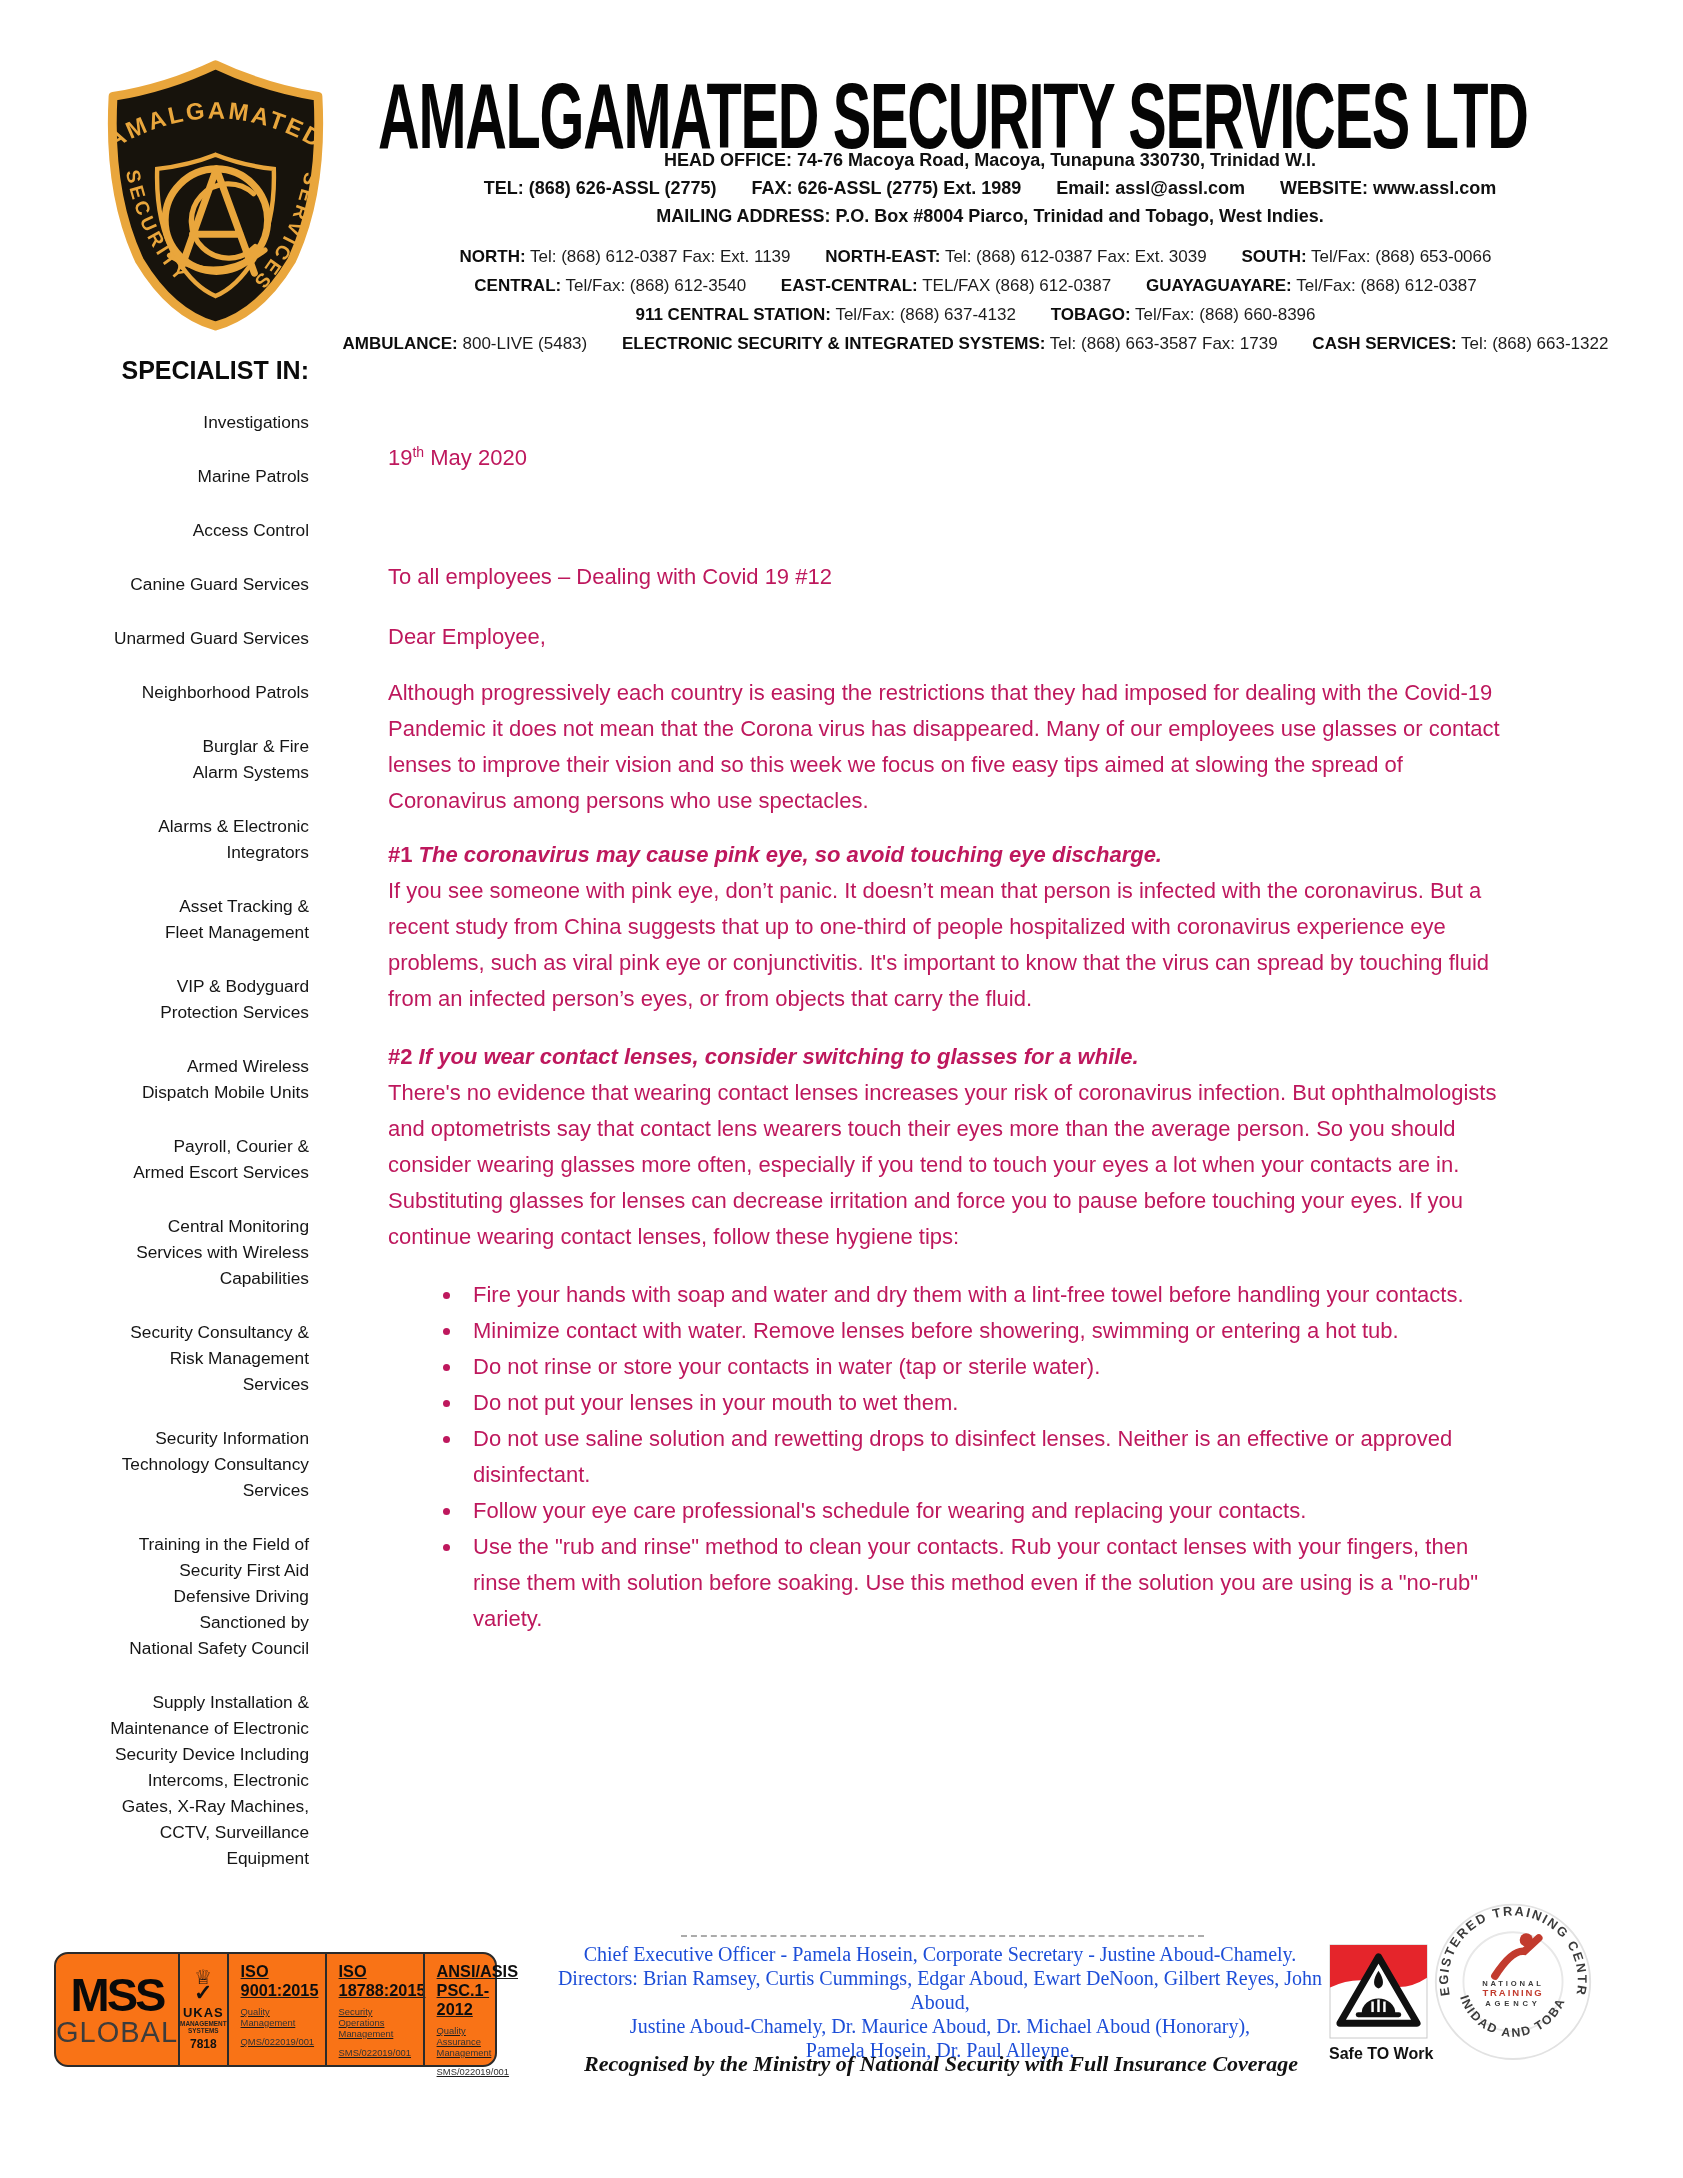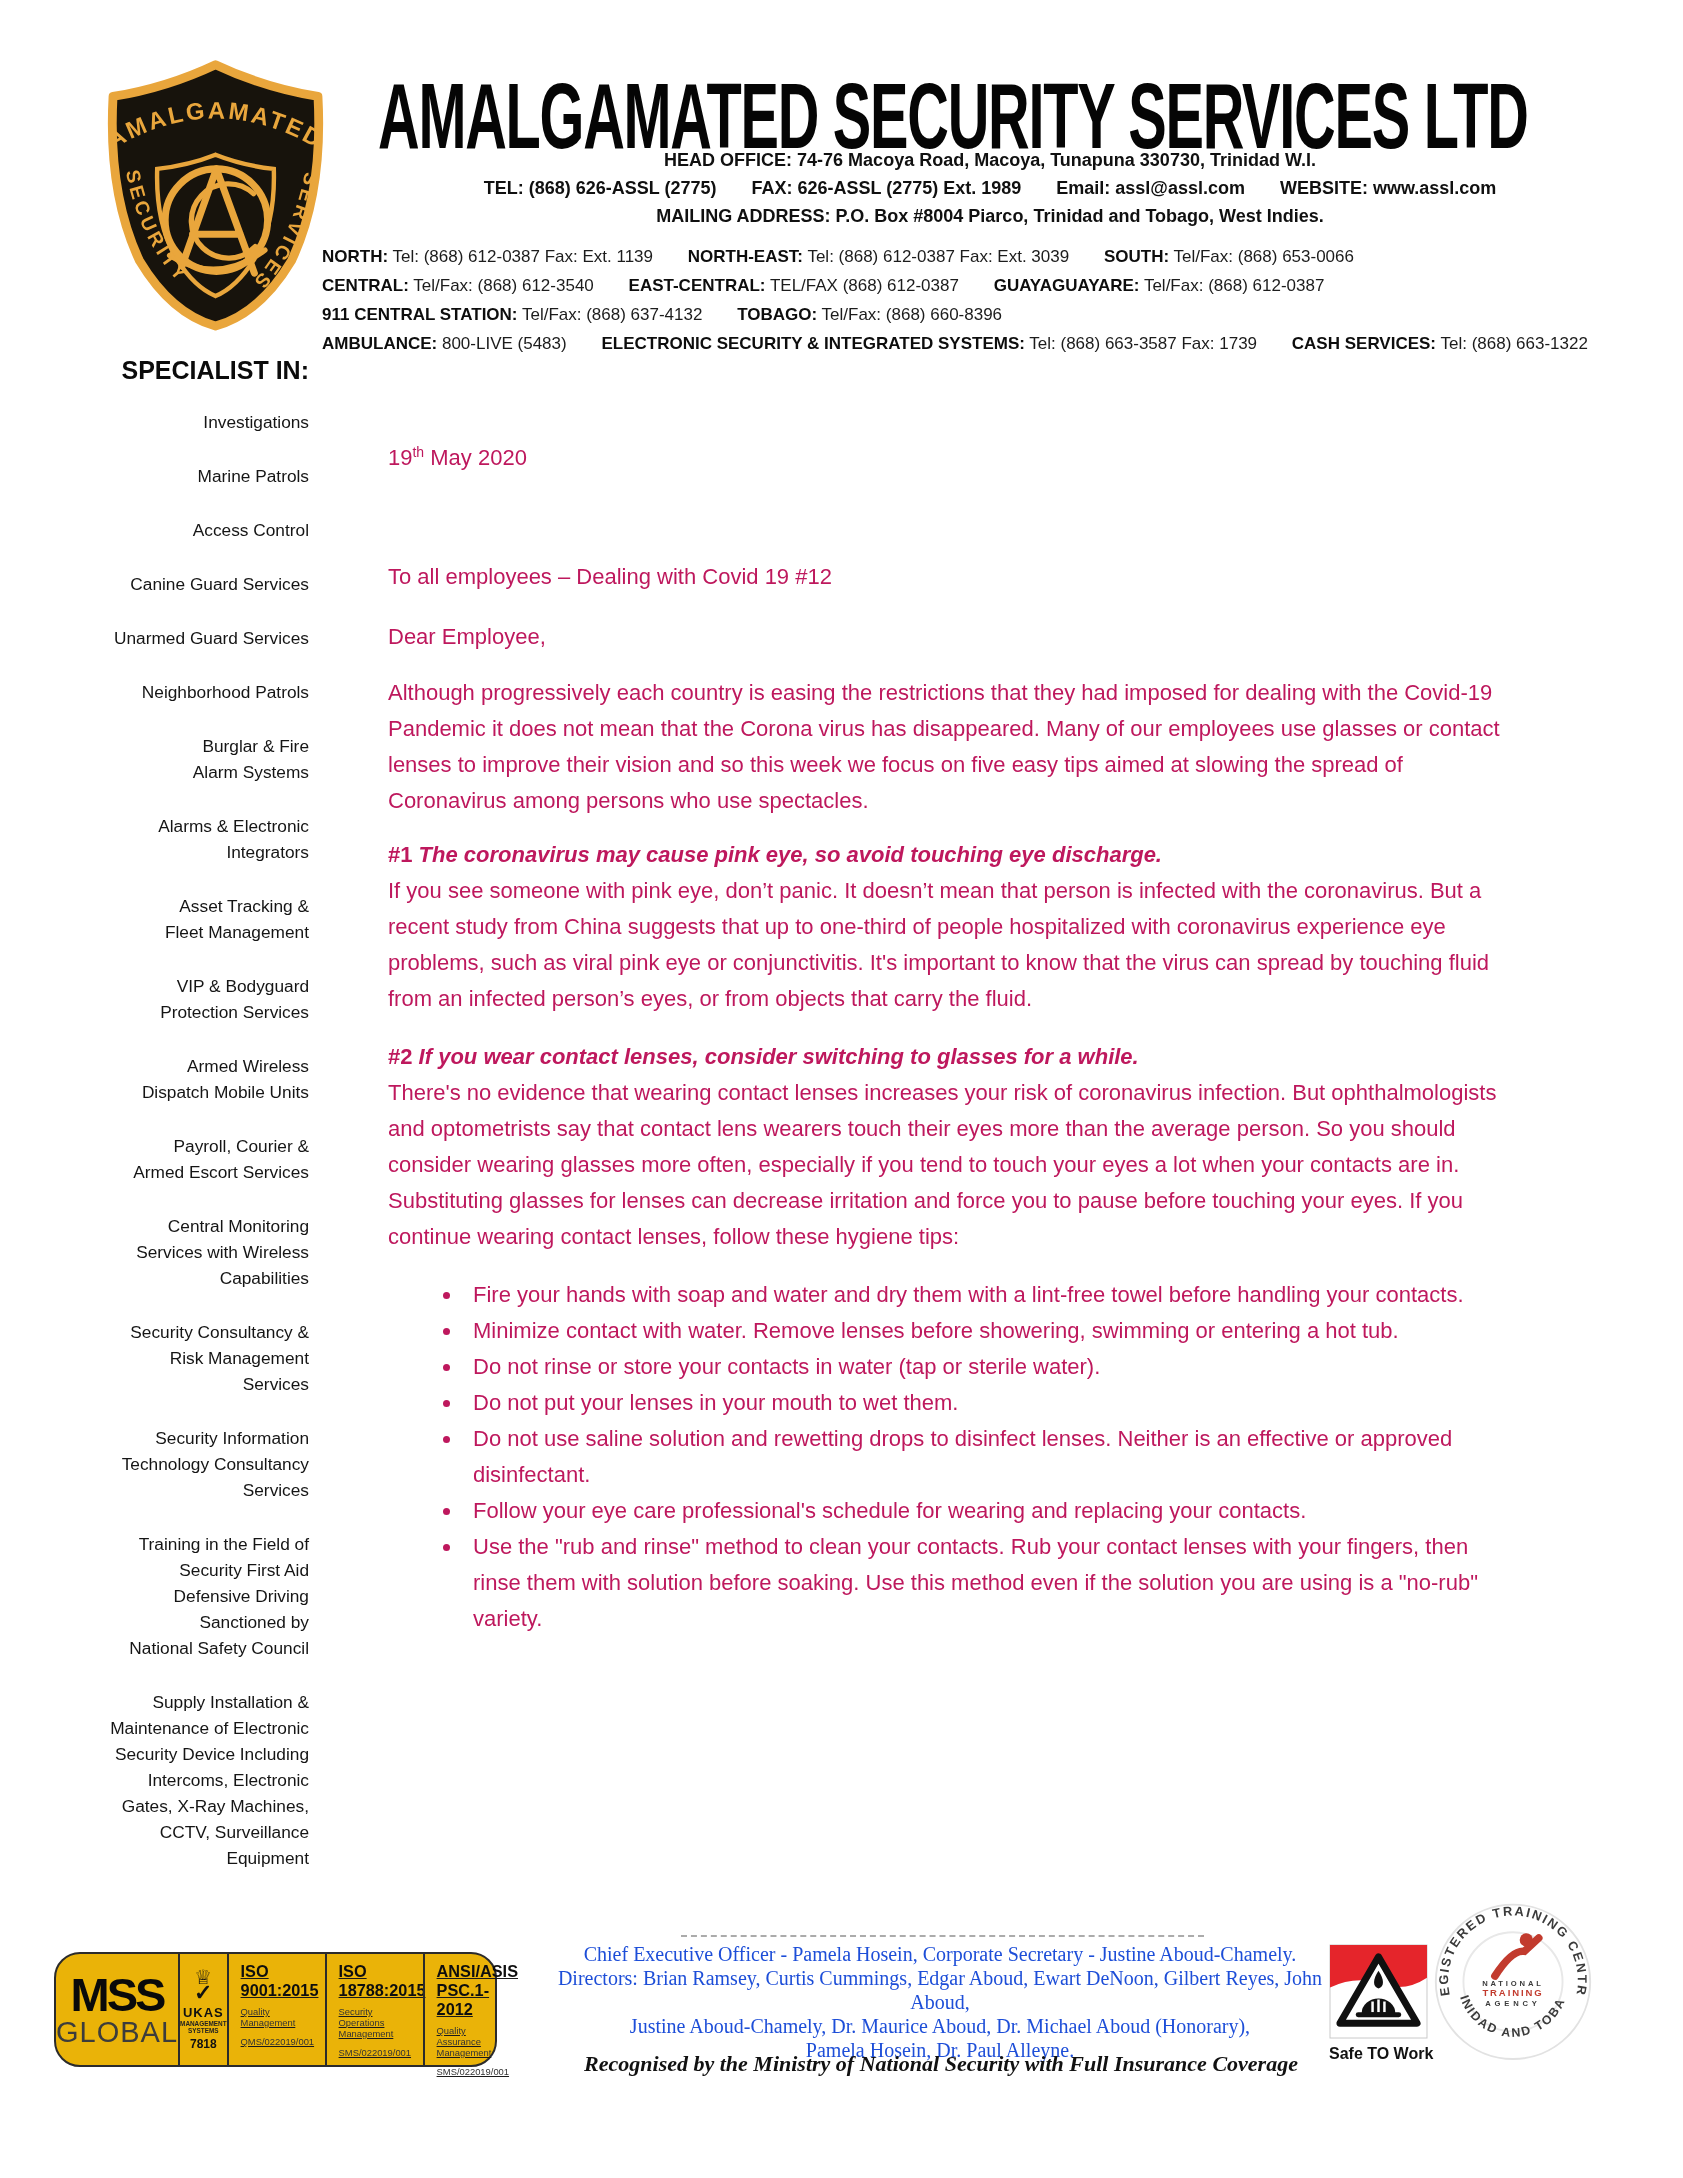--- a/index.html
+++ b/index.html
@@ -4,21 +4,21 @@
 <style>
   html,body{margin:0;padding:0;background:#ffffff;}
   body{width:1683px;height:2178px;position:relative;font-family:"Liberation Sans",sans-serif;color:#1a1a1a;overflow:hidden;}
   .abs{position:absolute;}
 
   
   .company-title{left:378px;top:63px;font-size:93px;font-weight:800;letter-spacing:-2px;white-space:nowrap;color:#050505;transform:scaleX(0.62);transform-origin:left top;}
   .office-block{left:376px;top:146px;width:1228px;text-align:center;}
   .office-line{font-size:18px;line-height:28px;color:#101010;}
   .office-line b,.office-line span{font-weight:700;}
-  .regions-block{left:307px;top:242px;width:1337px;text-align:left;}
+  .regions-block{left:307px;top:242px;width:1337px;text-align:center;}
   .region-line{font-size:17px;line-height:29px;color:#1c1c1c;}
   .seg{display:inline-block;margin:0 15px;white-space:nowrap;}
   .region-line .seg b{font-weight:700;color:#0d0d0d;}
 
   
   .sidebar{left:54px;top:356px;width:255px;text-align:right;color:#151515;}
   .sidebar-title{font-size:25px;font-weight:800;letter-spacing:0px;margin-bottom:24px;color:#0b0b0b;}
   .sidebar-list{display:flex;flex-direction:column;gap:28px;}
   .sp-item{font-size:17.3px;line-height:26px;white-space:pre-line;}
 
@@ -30,21 +30,21 @@
   .salutation{margin-bottom:20px;}
   .intro{margin-bottom:18px;}
   .section{margin-bottom:22px;}
   .sec-num{font-weight:700;}
   .sec-title{font-weight:700;font-style:italic;}
   .bullets{margin:18px 0 0 0;padding-left:75px;}
   .bullets li{padding-left:10px;}
 
   
   .remnant{left:681px;top:1935px;width:523px;border-top:2px dashed #8f8f8f;opacity:.75;}
-  .mss-badge{left:54px;top:1952px;width:443px;height:115px;border:2.5px solid #2b2b2b;border-radius:26px;display:flex;background:#eab308;box-sizing:border-box;}
+  .mss-badge{left:54px;top:1952px;width:443px;height:115px;border:2.5px solid #2b2b2b;border-radius:14px;display:flex;background:#f97316;box-sizing:border-box;}
   .mss-name-box{width:133px;display:flex;flex-direction:column;align-items:center;justify-content:center;}
   .mss-name{font-size:47px;font-weight:800;letter-spacing:-3px;line-height:44px;color:#0a0a0a;}
   .mss-global{font-size:29px;font-weight:400;letter-spacing:1px;line-height:30px;color:#3c3c3c;}
   .ukas-box{width:73px;border-left:2px solid #2b2b2b;display:flex;flex-direction:column;align-items:center;justify-content:center;text-align:center;}
   .ukas-crown{font-size:20px;line-height:18px;color:#111;}
   .ukas-check{font-size:22px;font-weight:800;line-height:18px;color:#111;margin-top:-2px;}
   .ukas-name{font-size:13px;font-weight:800;letter-spacing:1px;margin-top:3px;color:#111;}
   .ukas-sub{font-size:6.4px;font-weight:700;line-height:7px;white-space:pre-line;color:#222;}
   .ukas-num{font-size:12px;font-weight:800;margin-top:3px;color:#111;}
   .cert-box{width:78px;border-left:2px solid #2b2b2b;padding:8px 6px 6px 12px;box-sizing:content-box;text-decoration:underline;}

